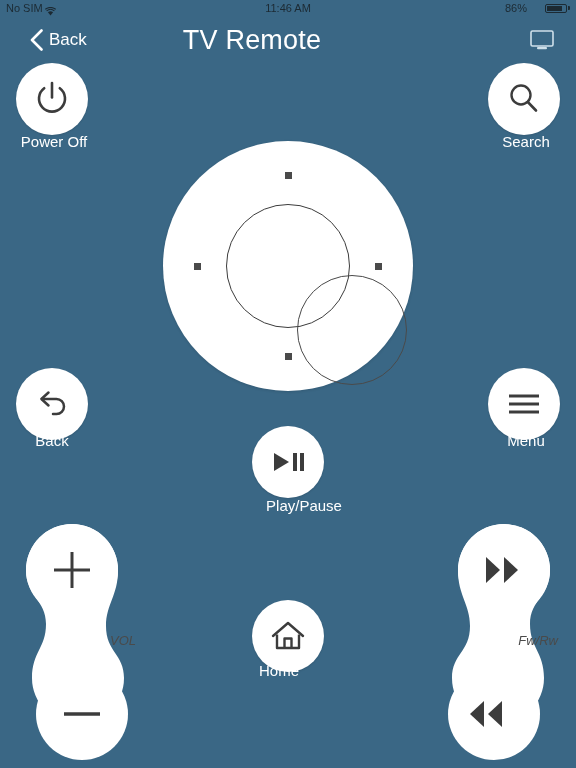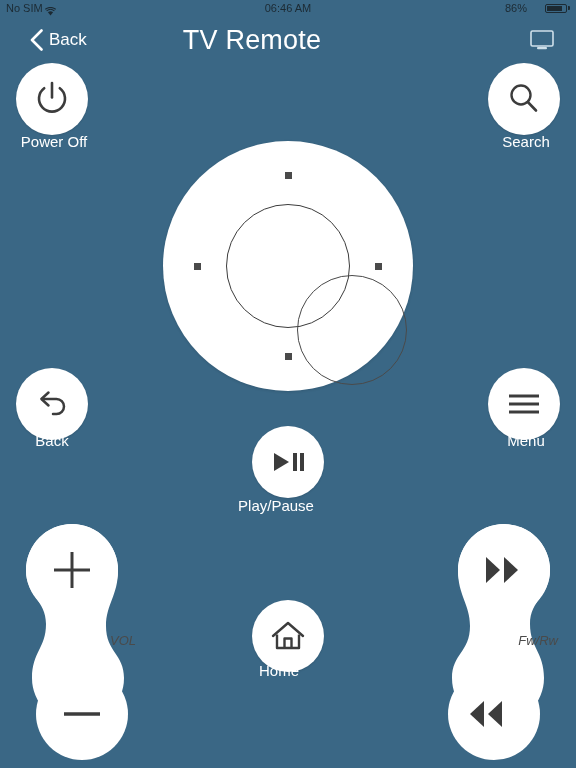--- a/index.html
+++ b/index.html
@@ -75,21 +75,21 @@
   
   #power-btn   { left:16px;  top:63px; }
   #power-lbl   { left:-26px; top:133px; }
   #search-btn  { left:488px; top:63px; }
   #search-lbl  { left:446px; top:133px; }
   #back-btn    { left:16px;  top:368px; }
   #back-lbl    { left:-28px; top:432px; }
   #menu-btn    { left:488px; top:368px; }
   #menu-lbl    { left:446px; top:432px; }
   #play-btn    { left:252px; top:426px; }
-  #play-lbl    { left:196px; top:497px; }
+  #play-lbl    { left:224px; top:497px; }
   #home-btn    { left:252px; top:600px; }
   #home-lbl    { left:199px; top:662px; }
 
   
   .dpad {
     position:absolute;
     left:163px; top:141px;
     width:250px; height:250px;
     border-radius:50%;
     background:#ffffff;
@@ -146,21 +146,21 @@
     <div class="sb-left">
       <span>No SIM</span>
       <span class="wifi-icon">
         <svg width="11" height="9" viewBox="0 0 11 9">
           <path d="M5.5 8.4 L2.9 5.3 a4 4 0 0 1 5.2 0 Z" fill="#1c2a33"></path>
           <path d="M1.6 3.9 a6 6 0 0 1 7.8 0" stroke="#1c2a33" stroke-width="1.1" fill="none"></path>
           <path d="M0.3 2.3 a8.2 8.2 0 0 1 10.4 0" stroke="#1c2a33" stroke-width="1.1" fill="none"></path>
         </svg>
       </span>
     </div>
-    <div class="sb-mid">06:46 AM</div>
+    <div class="sb-mid">11:46 AM</div>
     <div class="sb-right">
       <span>86%</span>
       <span class="batt">
         <span class="batt-body">
             <span class="batt-fill" style="width: 86%;"></span>
           </span>
         <span class="batt-cap"></span>
       </span>
     </div>
   </div>

